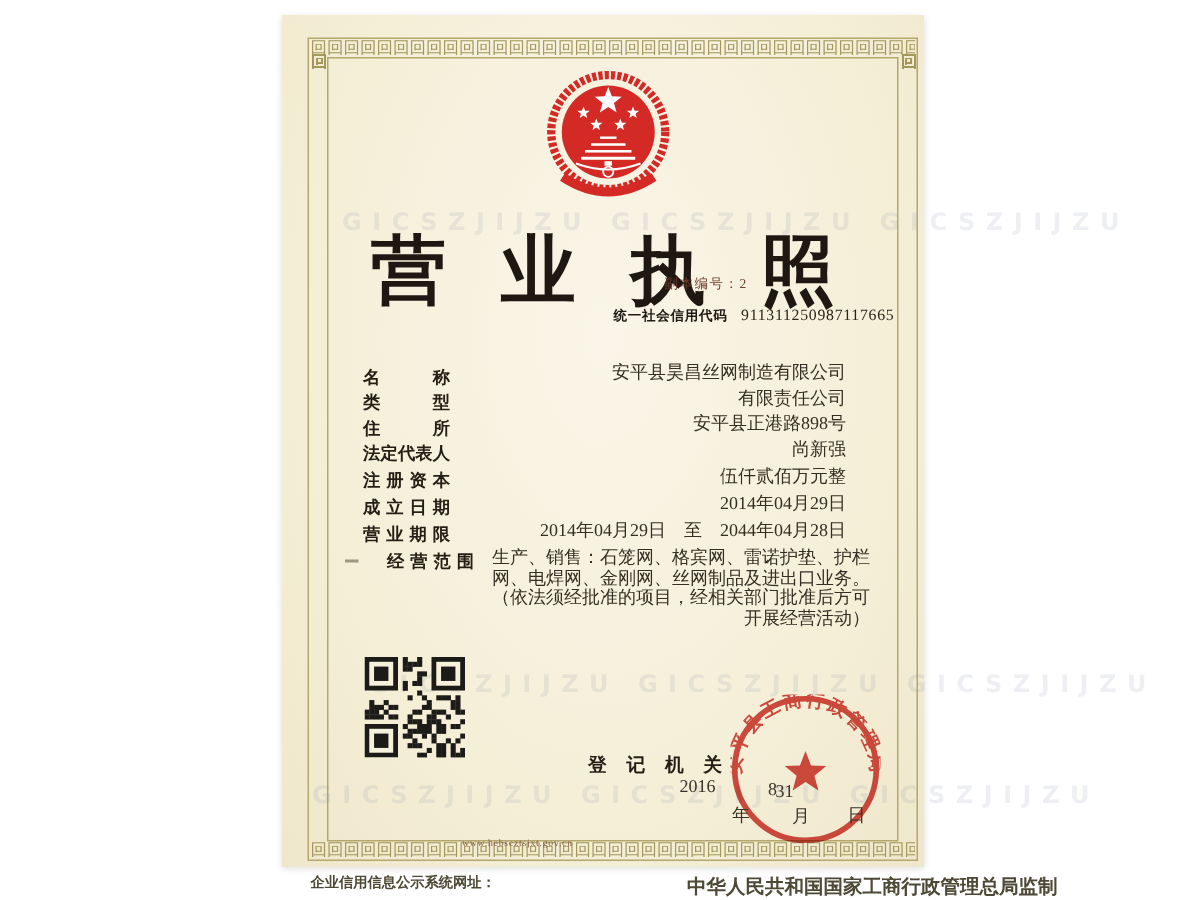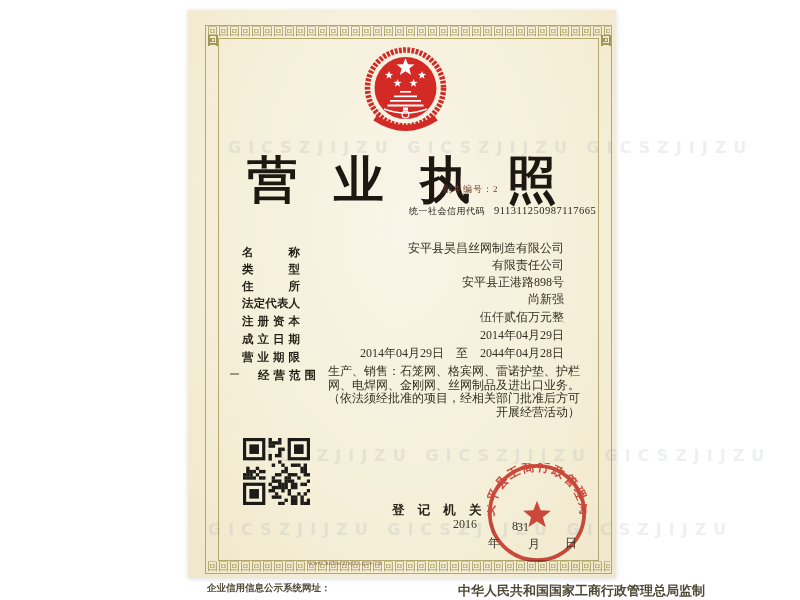--- a/index.html
+++ b/index.html
@@ -30,21 +30,21 @@
   
   .emblem { position:absolute; left:175px; top:34px; width:85px; height:94px; }
   .title  { position:absolute; left:0; right:0; top:137px; text-align:center;
             font-size:50px; font-weight:bold; color:#1e1712;
             letter-spacing:12px; text-indent:12px; }
   .serial-note { position:absolute; left:255px; top:173px; font-size:9px;
             color:#6d3d2e; letter-spacing:1px; z-index:3; }
   .copy-label { position:absolute; left:184px; top:193px; font-size:17px;
             letter-spacing:4px; color:#2c251c; }
   .credit-line { position:absolute; left:221px; top:190px; white-space:nowrap; }
-  .credit-line .lab { font-weight:normal; font-size:9px; color:#201a13; letter-spacing:.5px; }
+  .credit-line .lab { font-weight:bold; font-size:9px; color:#201a13; letter-spacing:.5px; }
   .credit-line .num { font-size:10.5px; color:#2a241b; margin-left:5px; letter-spacing:.5px; }
   
   .field { position:absolute; left:54px; height:15px; }
   .field .lab { display:inline-block; width:58px; font-weight:bold; font-size:11.5px;
             color:#241e15; text-align:justify; text-align-last:justify; }
   .field .val { position:absolute; left:68px; top:0; width:254px; font-size:12px;
             color:#352e22; line-height:13.5px; white-space:nowrap;text-align:right; }
   .field.scope .val { white-space:normal; }
   .scope-dash { position:absolute; left:42px; top:363px; width:9px; height:2px;
             background:#7a7260; opacity:.7; }

